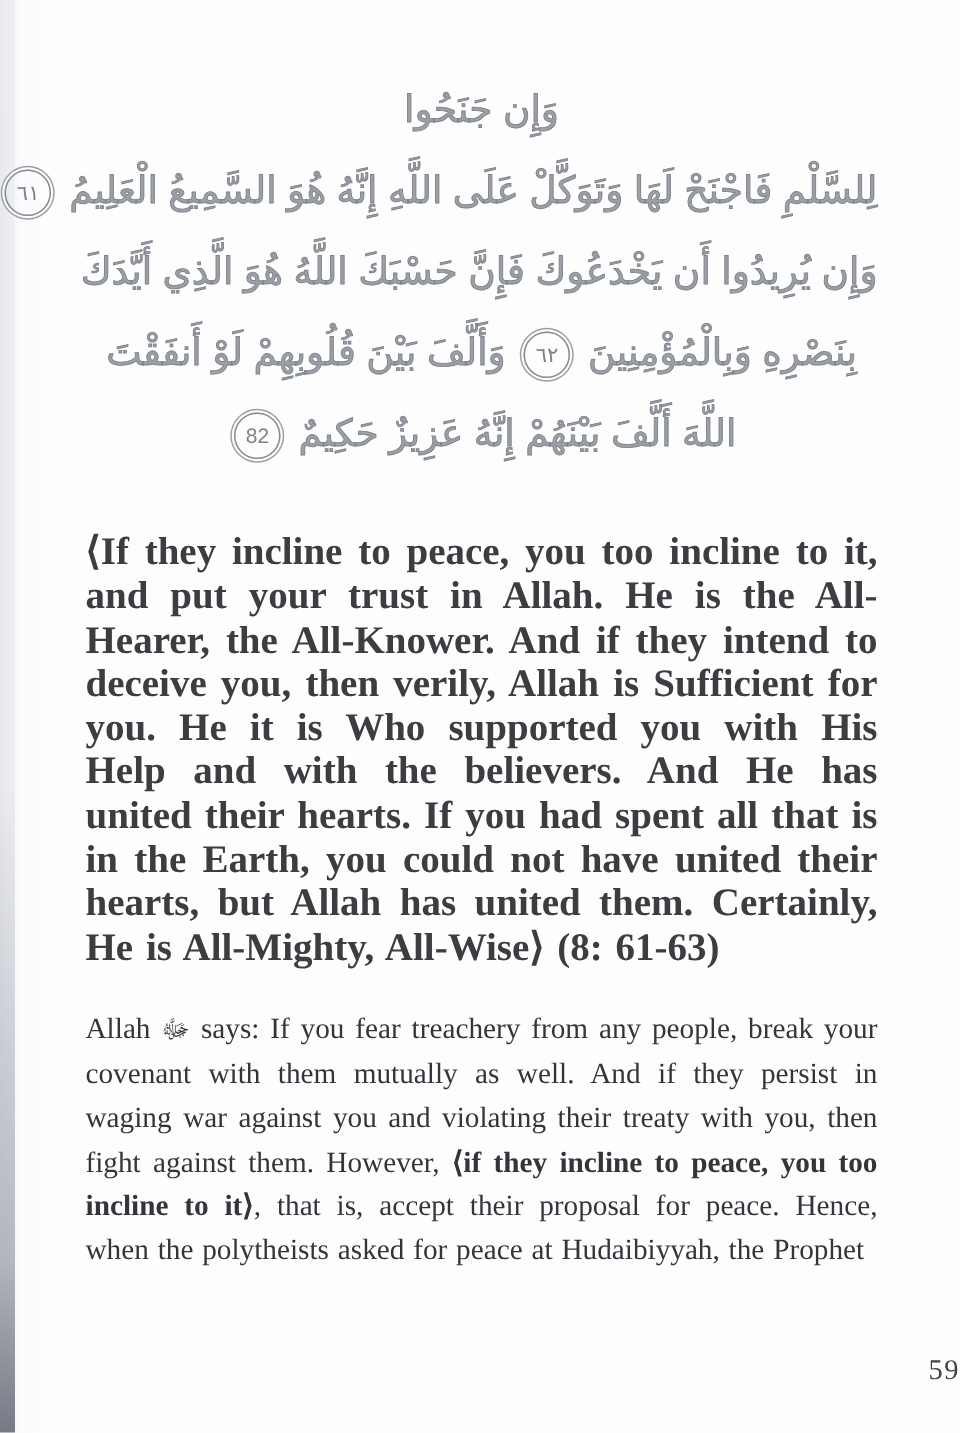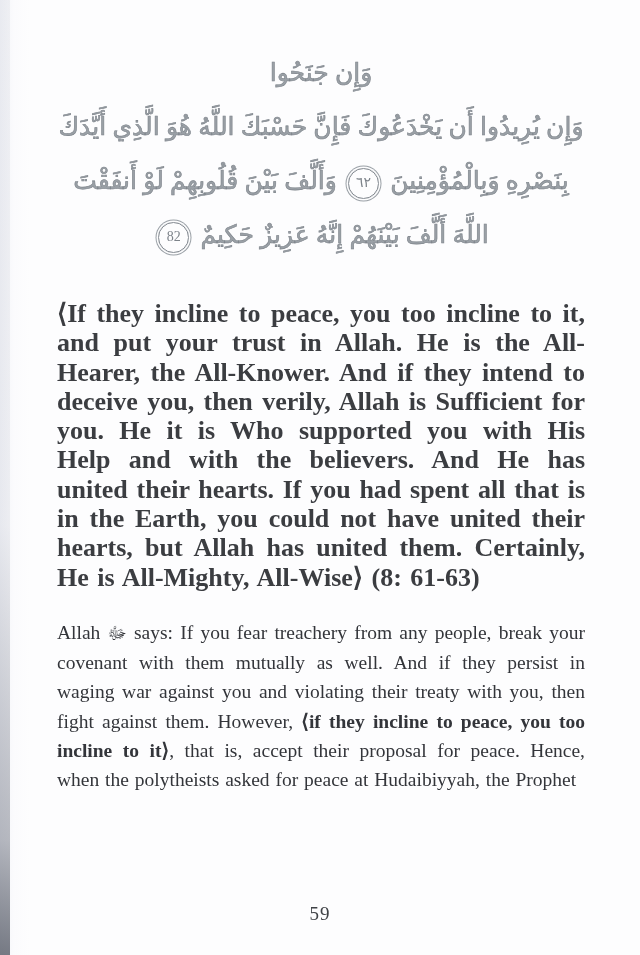--- a/index.html
+++ b/index.html
@@ -39,21 +39,21 @@
     width: 528px;
   }
 
   
   .quran-arabic {
     direction: rtl;
     text-align: center;
     margin-top: 46px;
     color: #9aa0a6;
     -webkit-text-stroke: 0.6px #7d838a;
-    font-family: Liberation Serif, serif;
+    font-family: Liberation Sans, sans-serif;
     font-size: 25px;
   }
   .ar-line {
     line-height: 54px;
     white-space: nowrap;
   }
   .verse-badge {
     display: inline-flex;
     align-items: center;
     justify-content: center;
@@ -97,36 +97,37 @@
     font-family: "DejaVu Sans", sans-serif;
     font-size: 17px;
   }
 
   
   .page-number {
     position: absolute;
     left: 0;
     right: 0;
     bottom: 30px;
-    text-align: center;
+    text-align: right;
     font-size: 19px;
     color: #3f4246;
     letter-spacing: 1px;
   }
 </style>
 </head>
 <body>
 
 <div class="page">
   <div class="scan-edge"></div>
 
   <div class="content">
 
     <div class="quran-arabic">
         <div class="ar-line"><span>وَإِن جَنَحُوا</span></div>
+        <div class="ar-line"><span>لِلسَّلْمِ فَاجْنَحْ لَهَا وَتَوَكَّلْ عَلَى اللَّهِ إِنَّهُ هُوَ السَّمِيعُ الْعَلِيمُ </span><span class="verse-badge">٦١</span></div>
         <div class="ar-line"><span>وَإِن يُرِيدُوا أَن يَخْدَعُوكَ فَإِنَّ حَسْبَكَ اللَّهُ هُوَ الَّذِي أَيَّدَكَ</span></div>
         <div class="ar-line"><span>بِنَصْرِهِ وَبِالْمُؤْمِنِينَ </span><span class="verse-badge">٦٢</span><span> وَأَلَّفَ بَيْنَ قُلُوبِهِمْ لَوْ أَنفَقْتَ</span></div>
         <div class="ar-line"><span>اللَّهَ أَلَّفَ بَيْنَهُمْ إِنَّهُ عَزِيزٌ حَكِيمٌ </span><span class="verse-badge">82</span></div>
       </div>
 
     <p class="translation"><span>⟨If they incline to peace, you too incline to it, and put your trust in Allah. He is the All-Hearer, the All-Knower. And if they intend to deceive you, then verily, Allah is Sufficient for you. He it is Who supported you with His Help and with the believers. And He has united their hearts. If you had spent all that is in the Earth, you could not have united their hearts, but Allah has united them. Certainly, He is All-Mighty, All-Wise⟩</span><span> (8: 61-63)</span></p>
 
     <p class="commentary"><span>Allah </span><span class="honorific">ﷻ</span><span> says: If you fear treachery from any people, break your covenant with them mutually as well. And if they persist in waging war against you and violating their treaty with you, then fight against them. However, </span><span class="bold">⟨if they incline to peace, you too incline to it⟩</span><span>, that is, accept their proposal for peace. Hence, when the polytheists asked for peace at Hudaibiyyah, the Prophet</span></p>
 
   </div>

